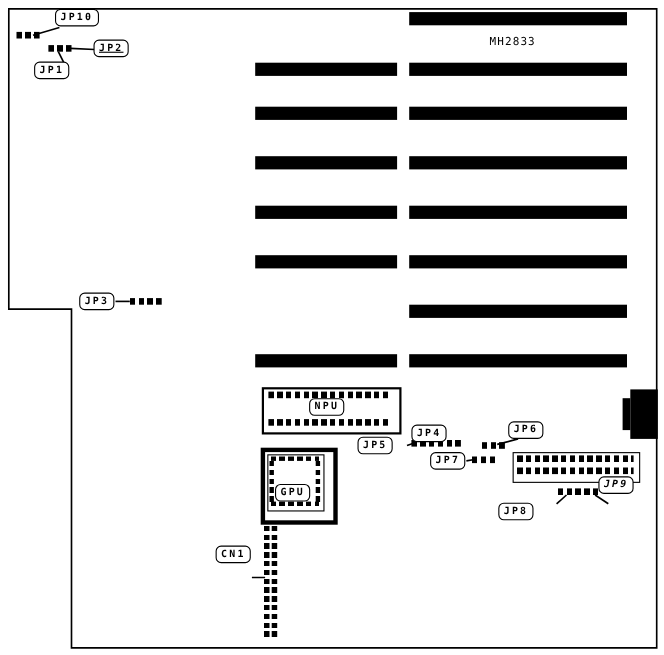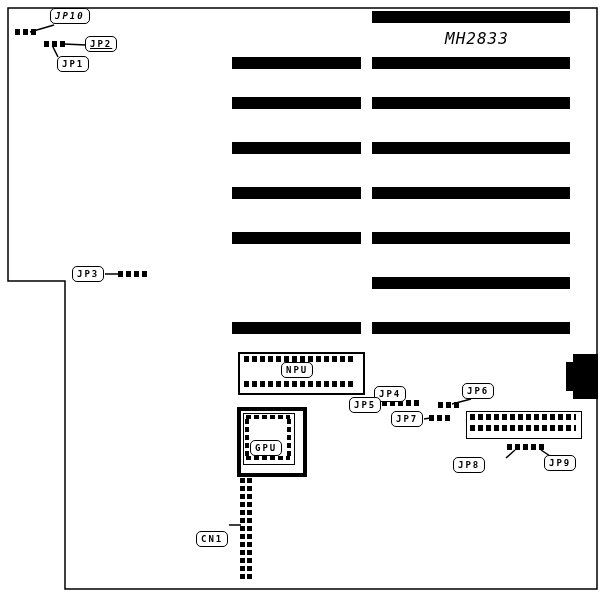--- a/index.html
+++ b/index.html
@@ -21,25 +21,24 @@
     padding: 2px 4px;
     font-size: 9px;
     font-weight: bold;
     letter-spacing: 2px;
     line-height: 10px;
     color: #000;
     white-space: nowrap;
   }
   .model-text {
     position: absolute;
-    font-size: 16px;
+    font-size: 10px;
     letter-spacing: 1px;
     color: #000;
     line-height: 11px;
-    font-style: italic;
   }
   .jumper, .pin-row {
     position: absolute;
     height: 6px;
     background-image: repeating-linear-gradient(90deg, #000 0px, #000 5px, transparent 5px, transparent 8px);
   }
   .pin-col {
     position: absolute;
     width: 5px;
     background-image: repeating-linear-gradient(180deg, #000 0px, #000 5px, transparent 5px, transparent 8px);
@@ -108,27 +107,27 @@
   <div class="box" style="left:466px; top:411px; width:114px; height:26px; border-width:1px;"></div>
   <div class="pin-row" style="left:470px; top:414px; width:106px;"></div>
   <div class="pin-row" style="left:470px; top:425px; width:106px;"></div>
 
   <div class="pin-col" style="left:240px; top:478px; height:102px;"></div>
   <div class="pin-col" style="left:247px; top:478px; height:102px;"></div>
 
   <div class="blackshape" style="left:573px; top:354px; width:25px; height:45px;"></div>
   <div class="blackshape" style="left:566px; top:362px; width:7px; height:29px;"></div>
 
-  <div class="callout" style="left:50px;  top:8px;font-style:italic;">JP10</div>
+  <div class="callout" style="left:50px;  top:8px;">JP10</div>
   <div class="callout" style="left:85px;  top:36px;text-decoration:underline;">JP2</div>
-  <div class="callout" style="left:57px;  top:56px;">JP1</div>
+  <div class="callout" style="left:31px;  top:56px;">JP1</div>
   <div class="callout" style="left:72px;  top:266px;">JP3</div>
   <div class="callout" style="left:374px; top:371px;margin-top:15px;">JP4</div>
-  <div class="callout" style="left:349px; top:397px;text-align:right;">JP5</div>
+  <div class="callout" style="left:325px; top:397px;text-align:right;">JP5</div>
   <div class="callout" style="left:462px; top:383px;">JP6</div>
   <div class="callout" style="left:391px; top:411px;text-align:right;">JP7</div>
   <div class="callout" style="left:453px; top:457px;">JP8</div>
-  <div class="callout" style="left:544px; top:455px;">JP9</div>
-  <div class="callout" style="left:196px; top:531px;text-align:center;">CN1</div>
+  <div class="callout" style="left:544px; top:433px;font-style:italic;">JP9</div>
+  <div class="callout" style="left:196px; top:496px;text-align:center;">CN1</div>
   <div class="callout" style="left:281px; top:362px;">NPU</div>
   <div class="callout" style="left:250px; top:440px;">GPU</div>
 
 </div>
 
 </body></html>

